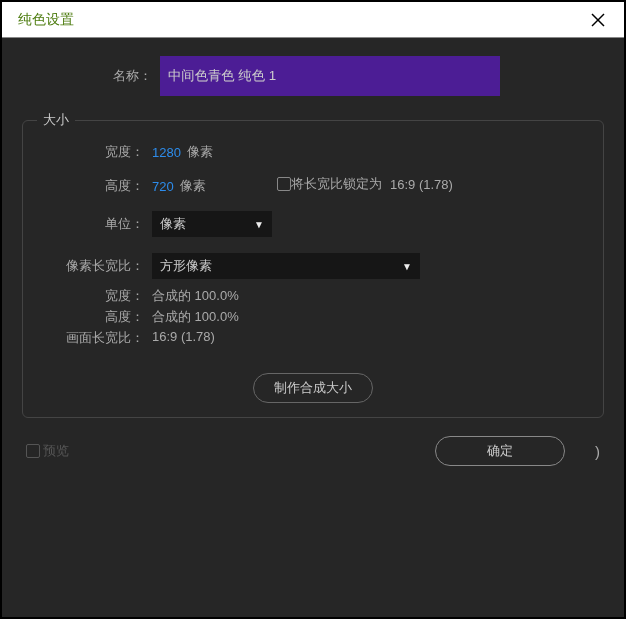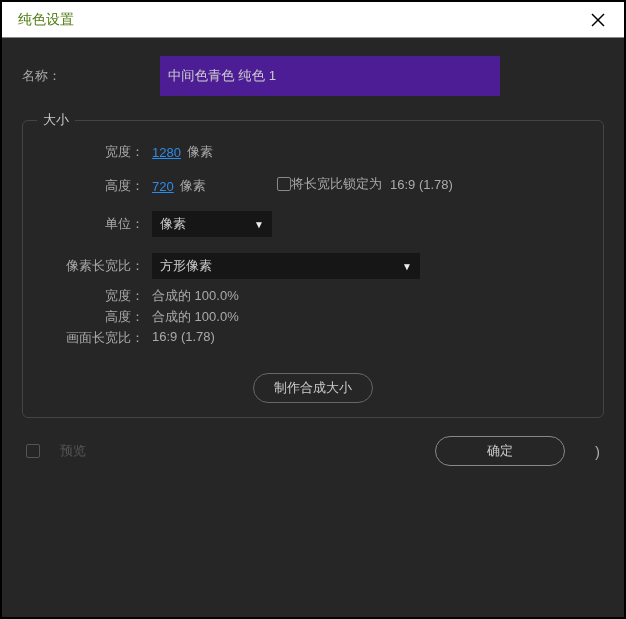--- a/index.html
+++ b/index.html
@@ -48,22 +48,22 @@
     .content {
       padding: 18px 20px;
     }
     .row-name {
       display: flex;
       align-items: center;
       margin-bottom: 24px;
     }
     .label-right {
       width: 138px;
-      text-align: left;
-      padding-right: 18px;
+      text-align: right;
+      padding-right: 8px;
       color: #aaa;
     }
     .text-input {
       background: #4c1d95;
       border: none;
       color: #ccc;
       padding: 16px 8px;
       height: 40px;
       width: 340px;
       outline: none;
@@ -103,21 +103,20 @@
     .label-sz {
       width: 115px;
       text-align: right;
       padding-right: 8px;
       color: #aaa;
     }
     .value-link {
       color: #2d8ceb;
       cursor: pointer;
       margin-right: 6px;
-      text-decoration: underline;
     }
     .unit-text {
       color: #aaa;
     }
     .select-box {
       background: #161616;
       border: none;
       color: #ccc;
       padding: 4px 8px;
       height: 26px;
@@ -193,21 +192,21 @@
     }
     .bottom-row {
       display: flex;
       align-items: center;
       justify-content: space-between;
       padding: 0 4px;
     }
     .preview-wrap {
       display: flex;
       align-items: center;
-      gap: 20px;
+      gap: 3px;
       color: #555;
       cursor: pointer;
       justify-content: center;
     }
     .preview-wrap .checkbox-box {
       border-color: #555;
     }
     .ok-btn {
       background: #262626;
       border: 1.5px solid #888;

